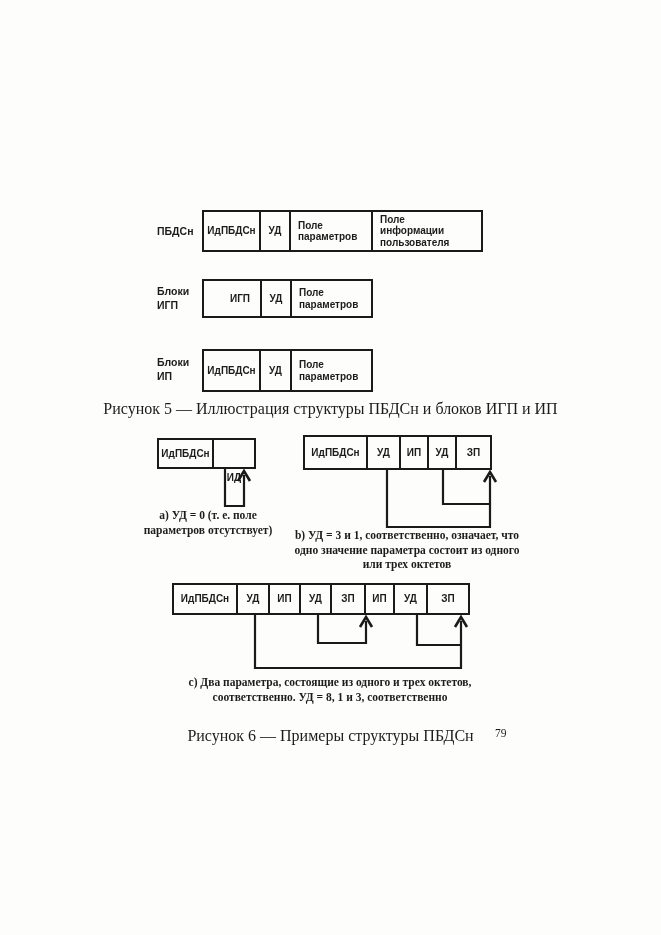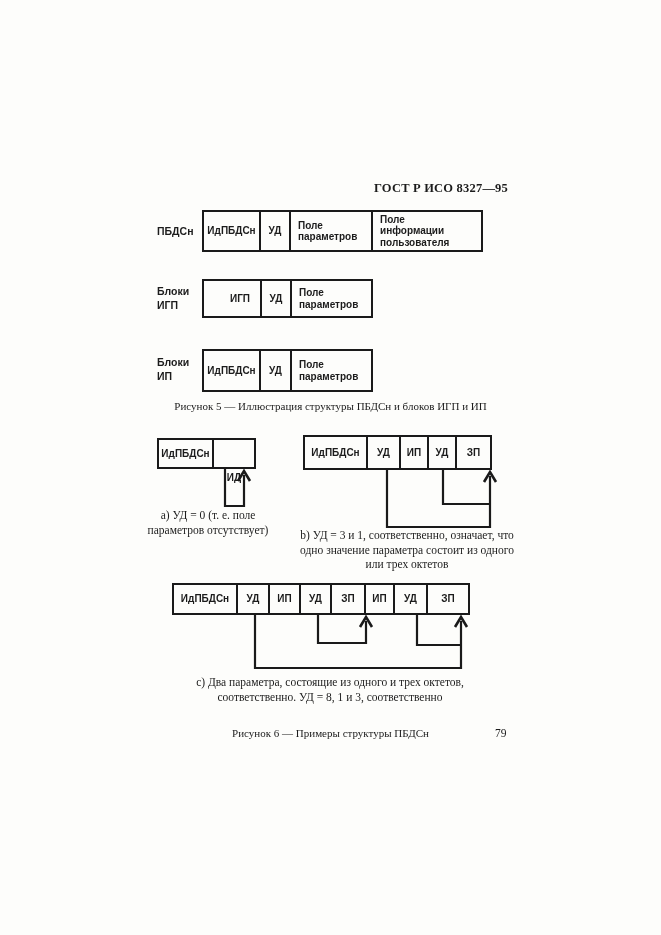--- a/index.html
+++ b/index.html
@@ -28,37 +28,36 @@
   .dcell:last-child { border-right:none; }
   .dcell.wrap { white-space:normal; }
   .dcell.left { justify-content:flex-start; text-align:left; padding-left:7px; padding-right:19px; }
   .rowlabel {
     position:absolute; font-weight:bold; font-size:10.5px; line-height:1.35;
   }
   .caption {
     position:absolute; font-family:"Liberation Serif", serif;
     font-size:11.5px; line-height:1.28; text-align:center;
   }
-  .caption .cap-line { display:block; }
+  .caption .cap-line { display:block;font-weight:bold; }
   .fig-caption {
     position:absolute; left:0; width:661px; text-align:center;
-    font-family:"Liberation Serif", serif; font-size:11px;
+    font-family:"Liberation Serif", serif; font-size:16px;
   }
   .page-number {
     position:absolute; top:727px; left:495px;
     font-family:"Liberation Serif", serif; font-size:11.5px;
   }
   .overlay { position:absolute; top:0; left:0; pointer-events:none; }
 </style>
 </head>
 <body>
 
 <div class="page">
 
-  <div class="doc-header">ГОСТ Р ИСО 8327—95</div>
 
   <div class="rowlabel" style="top:224px; left:157px;">ПБДСн</div>
   <div class="dbox" style="top:210px; left:202px; height:42px;">
     <div class="dcell" style="width:57px;">ИдПБДСн</div>
     <div class="dcell" style="width:30px;">УД</div>
     <div class="dcell wrap left" style="width:82px;">Поле параметров</div>
     <div class="dcell wrap left" style="width:108px;">Поле информации пользователя</div>
   </div>
 
   <div class="rowlabel" style="top:284px; left:157px; width:44px;">Блоки ИГП</div>

